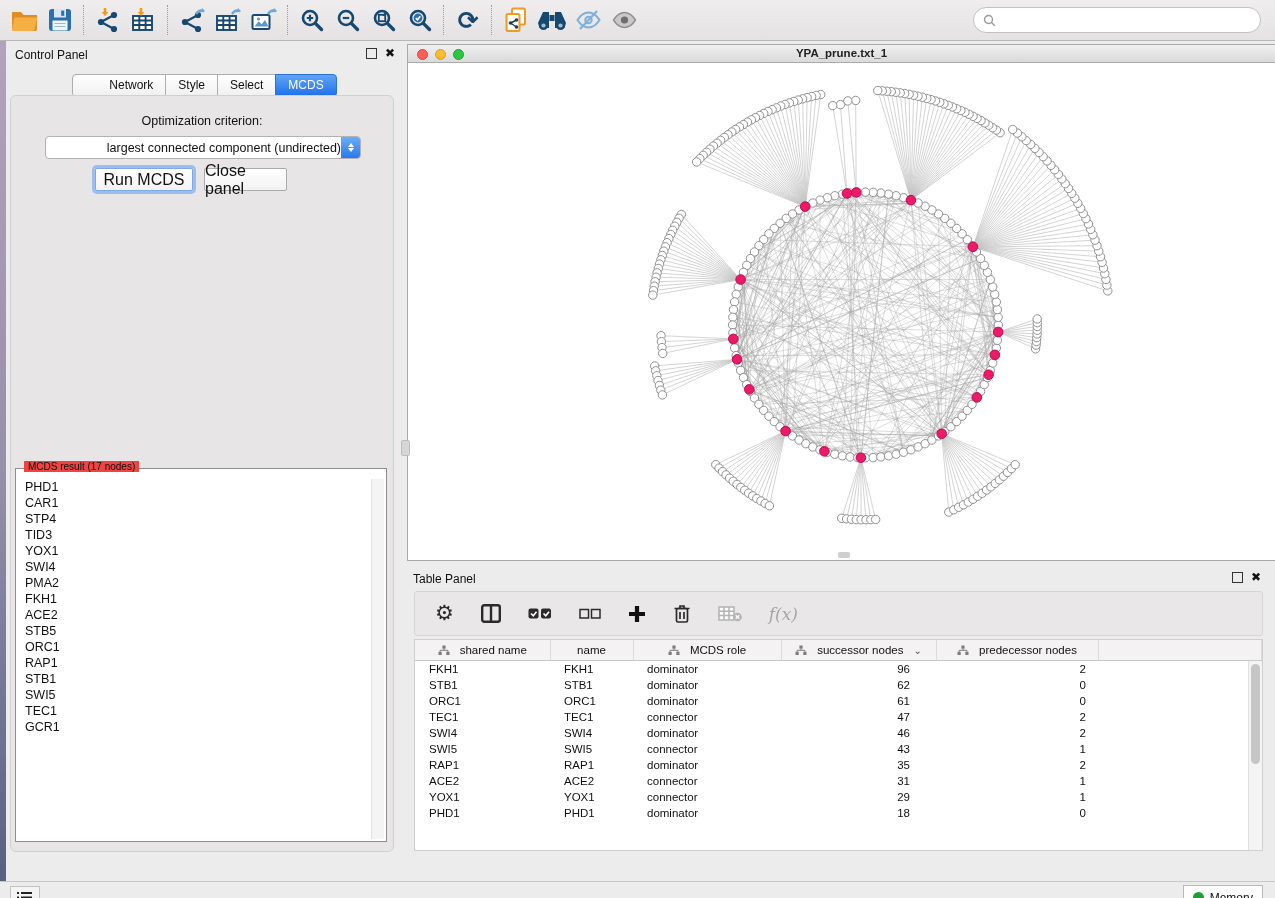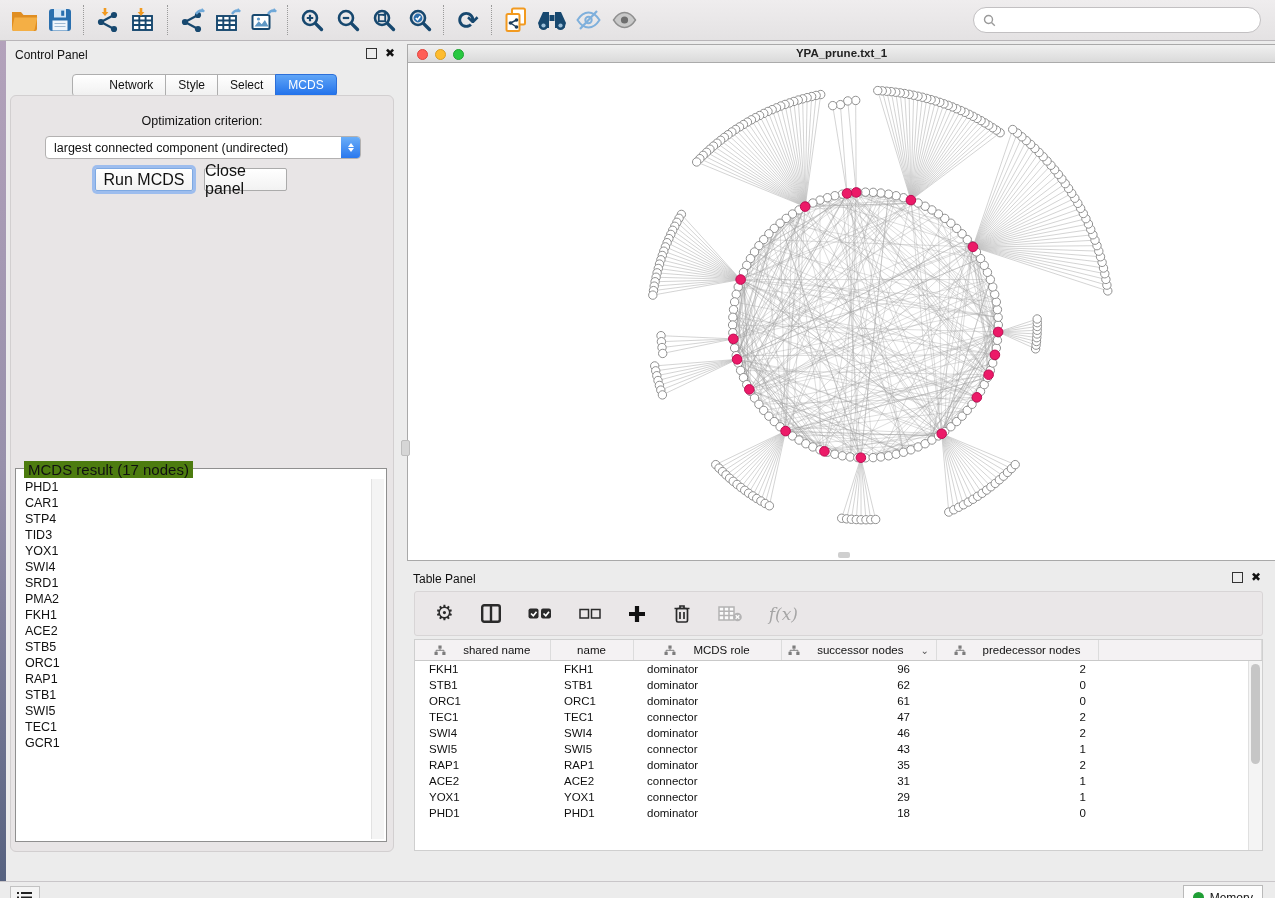--- a/index.html
+++ b/index.html
@@ -32,33 +32,33 @@
   .cp-tab{padding:3px 12px 4px;font-size:12px;background:linear-gradient(#ffffff,#f0f0f0);
     border:1px solid #aeaeae;margin-left:-1px;color:#111;}
   .cp-tab:first-child{border-radius:4px 0 0 4px;margin-left:0;padding-left:36px;}
   .cp-tab:last-child{border-radius:0 4px 4px 0;}
   .cp-tab.active{background:linear-gradient(#5fa5f7,#1f6fea);color:#fff;border-color:#2c6fd8;}
   .subpanel{position:absolute;left:4px;top:54px;width:384px;height:757px;background:#e8e5e6;
     border:1px solid #d2cfd0;border-radius:6px;box-sizing:border-box;}
   .opt-label{position:absolute;left:0;top:18px;width:100%;text-align:center;font-size:12.5px;}
   .criterion{position:absolute;left:34px;top:40px;width:316px;height:23px;background:#fff;
     border:1px solid #b3b1b1;border-radius:4px;box-sizing:border-box;display:flex;align-items:center;}
-  .criterion .val{flex:1;font-size:12.5px;padding-left:8px;white-space:nowrap;overflow:hidden;}
+  .criterion .val{flex:1;font-size:12.5px;padding-left:8px;white-space:nowrap;overflow:hidden;text-align:right;}
   .stepper{width:19px;height:21px;border-radius:0 3px 3px 0;background:linear-gradient(#6aaef8,#2a78ee);
     display:flex;flex-direction:column;align-items:center;justify-content:center;gap:1px;}
   .stepper b{display:block;width:0;height:0;border-left:3.5px solid transparent;border-right:3.5px solid transparent;}
   .stepper .up{border-bottom:4px solid #fff;}
   .stepper .dn{border-top:4px solid #fff;}
   .btn{position:absolute;height:23px;background:linear-gradient(#ffffff,#f2f2f2);border:1px solid #ababab;
     border-radius:2px;font-size:16px;display:flex;align-items:center;justify-content:center;box-sizing:border-box;color:#111;}
   .btn.run{left:84px;top:72px;width:98px;box-shadow:0 0 0 3px rgba(106,162,243,.6);border-color:#7ea9e2;}
   .btn.closep{left:193px;top:72px;width:83px;}
   .mcds-group{position:absolute;left:4px;top:372px;width:372px;height:374px;border:1px solid #8f8f8f;
     background:#fff;box-sizing:border-box;}
-  .mcds-legend{position:absolute;left:8px;top:-8px;background:#4d7c0f;padding:0 4px;font-size:15px;}
+  .mcds-legend{position:absolute;left:8px;top:-8px;background:#ef4444;padding:0 4px;font-size:10px;}
   .mcds-list{position:absolute;left:2px;top:10px;right:14px;bottom:2px;overflow:hidden;font-size:12.5px;line-height:16px;}
   .mcds-list div{padding-left:7px;}
   .mcds-scroll{position:absolute;right:2px;top:10px;width:12px;bottom:2px;background:#f4f4f4;border-left:1px solid #e2e2e2;}
   
   .net-window{position:absolute;left:407px;top:44px;width:868px;height:517px;
     border:1px solid #a9a9a9;border-right:none;box-sizing:border-box;background:#fff;}
   .net-titlebar{position:absolute;left:0;top:0;width:100%;height:18px;
     background:linear-gradient(#f0f0f0,#dadada);border-bottom:1px solid #ababab;box-sizing:border-box;}
   .tl{position:absolute;top:3.5px;width:11px;height:11px;border-radius:50%;box-sizing:border-box;}
   .tl.red{left:9px;background:#ff5f57;border:1px solid #e0443e;}
@@ -75,21 +75,21 @@
   .tp-toolbar{position:absolute;left:10px;top:26px;right:12px;height:45px;background:#eae7e8;
     border:1px solid #d8d5d6;border-radius:3px;display:flex;align-items:center;gap:27px;padding-left:20px;box-sizing:border-box;}
   .tp-ic{display:flex;align-items:center;justify-content:center;}
   .gear-glyph{font-family:"DejaVu Sans",sans-serif;font-size:21px;color:#2b2b2b;line-height:1;}
   .fx-glyph{font-family:"DejaVu Serif",serif;font-style:italic;font-size:17px;color:#9a9a9a;}
   .tbl-wrap{position:absolute;left:10px;top:74px;right:12px;height:212px;background:#fff;
     border:1px solid #cfcfcf;box-sizing:border-box;overflow:hidden;}
   table.data{border-collapse:collapse;table-layout:fixed;width:100%;font-size:11.5px;}
   table.data th{height:20px;background:#f4f2f3;border-bottom:1px solid #c9c9c9;border-right:1px solid #dcdcdc;
     font-weight:normal;padding:0;overflow:hidden;}
-  table.data th .hwrap{display:flex;align-items:center;justify-content:center;gap:17px;padding:0 4px;}
+  table.data th .hwrap{display:flex;align-items:center;justify-content:center;gap:10px;padding:0 4px;}
   table.data td{height:16px;padding:0 6px 0 14px;white-space:nowrap;overflow:hidden;}
   table.data td.num{text-align:right;padding-right:26px;}
   table.data td.num2{text-align:right;padding-right:12px;}
   .tbl-vscroll{position:absolute;right:0;top:21px;bottom:0;width:13px;background:#f4f4f4;border-left:1px solid #e0e0e0;}
   .tbl-vscroll .thumb{position:absolute;left:1.5px;top:3px;width:9px;height:100px;background:#c6c6c6;border-radius:5px;}
   .tp-tabs{position:absolute;left:0;top:266px;width:100%;display:flex;justify-content:center;}
   
   .status-bar{position:absolute;left:0;top:861px;width:1275px;height:29px;background:#ececec;border-top:1px solid #c9c6c9;box-sizing:border-box;margin-top:20px;}
   .list-btn{position:absolute;left:10px;top:4px;width:28px;height:21px;background:#f4f4f4;border:1px solid #c2c2c2;
     display:flex;align-items:center;justify-content:center;}
@@ -318,21 +318,20 @@
       <div class="btn closep">Close panel</div>
       <div class="mcds-group">
         <span class="mcds-legend">MCDS result (17 nodes)</span>
         <div class="mcds-list" id="mcds-list">
             <div>PHD1</div>
             <div>CAR1</div>
             <div>STP4</div>
             <div>TID3</div>
             <div>YOX1</div>
             <div>SWI4</div>
-            <div>SRD1</div>
             <div>PMA2</div>
             <div>FKH1</div>
             <div>ACE2</div>
             <div>STB5</div>
             <div>ORC1</div>
             <div>RAP1</div>
             <div>STB1</div>
             <div>SWI5</div>
             <div>TEC1</div>
             <div>GCR1</div>

